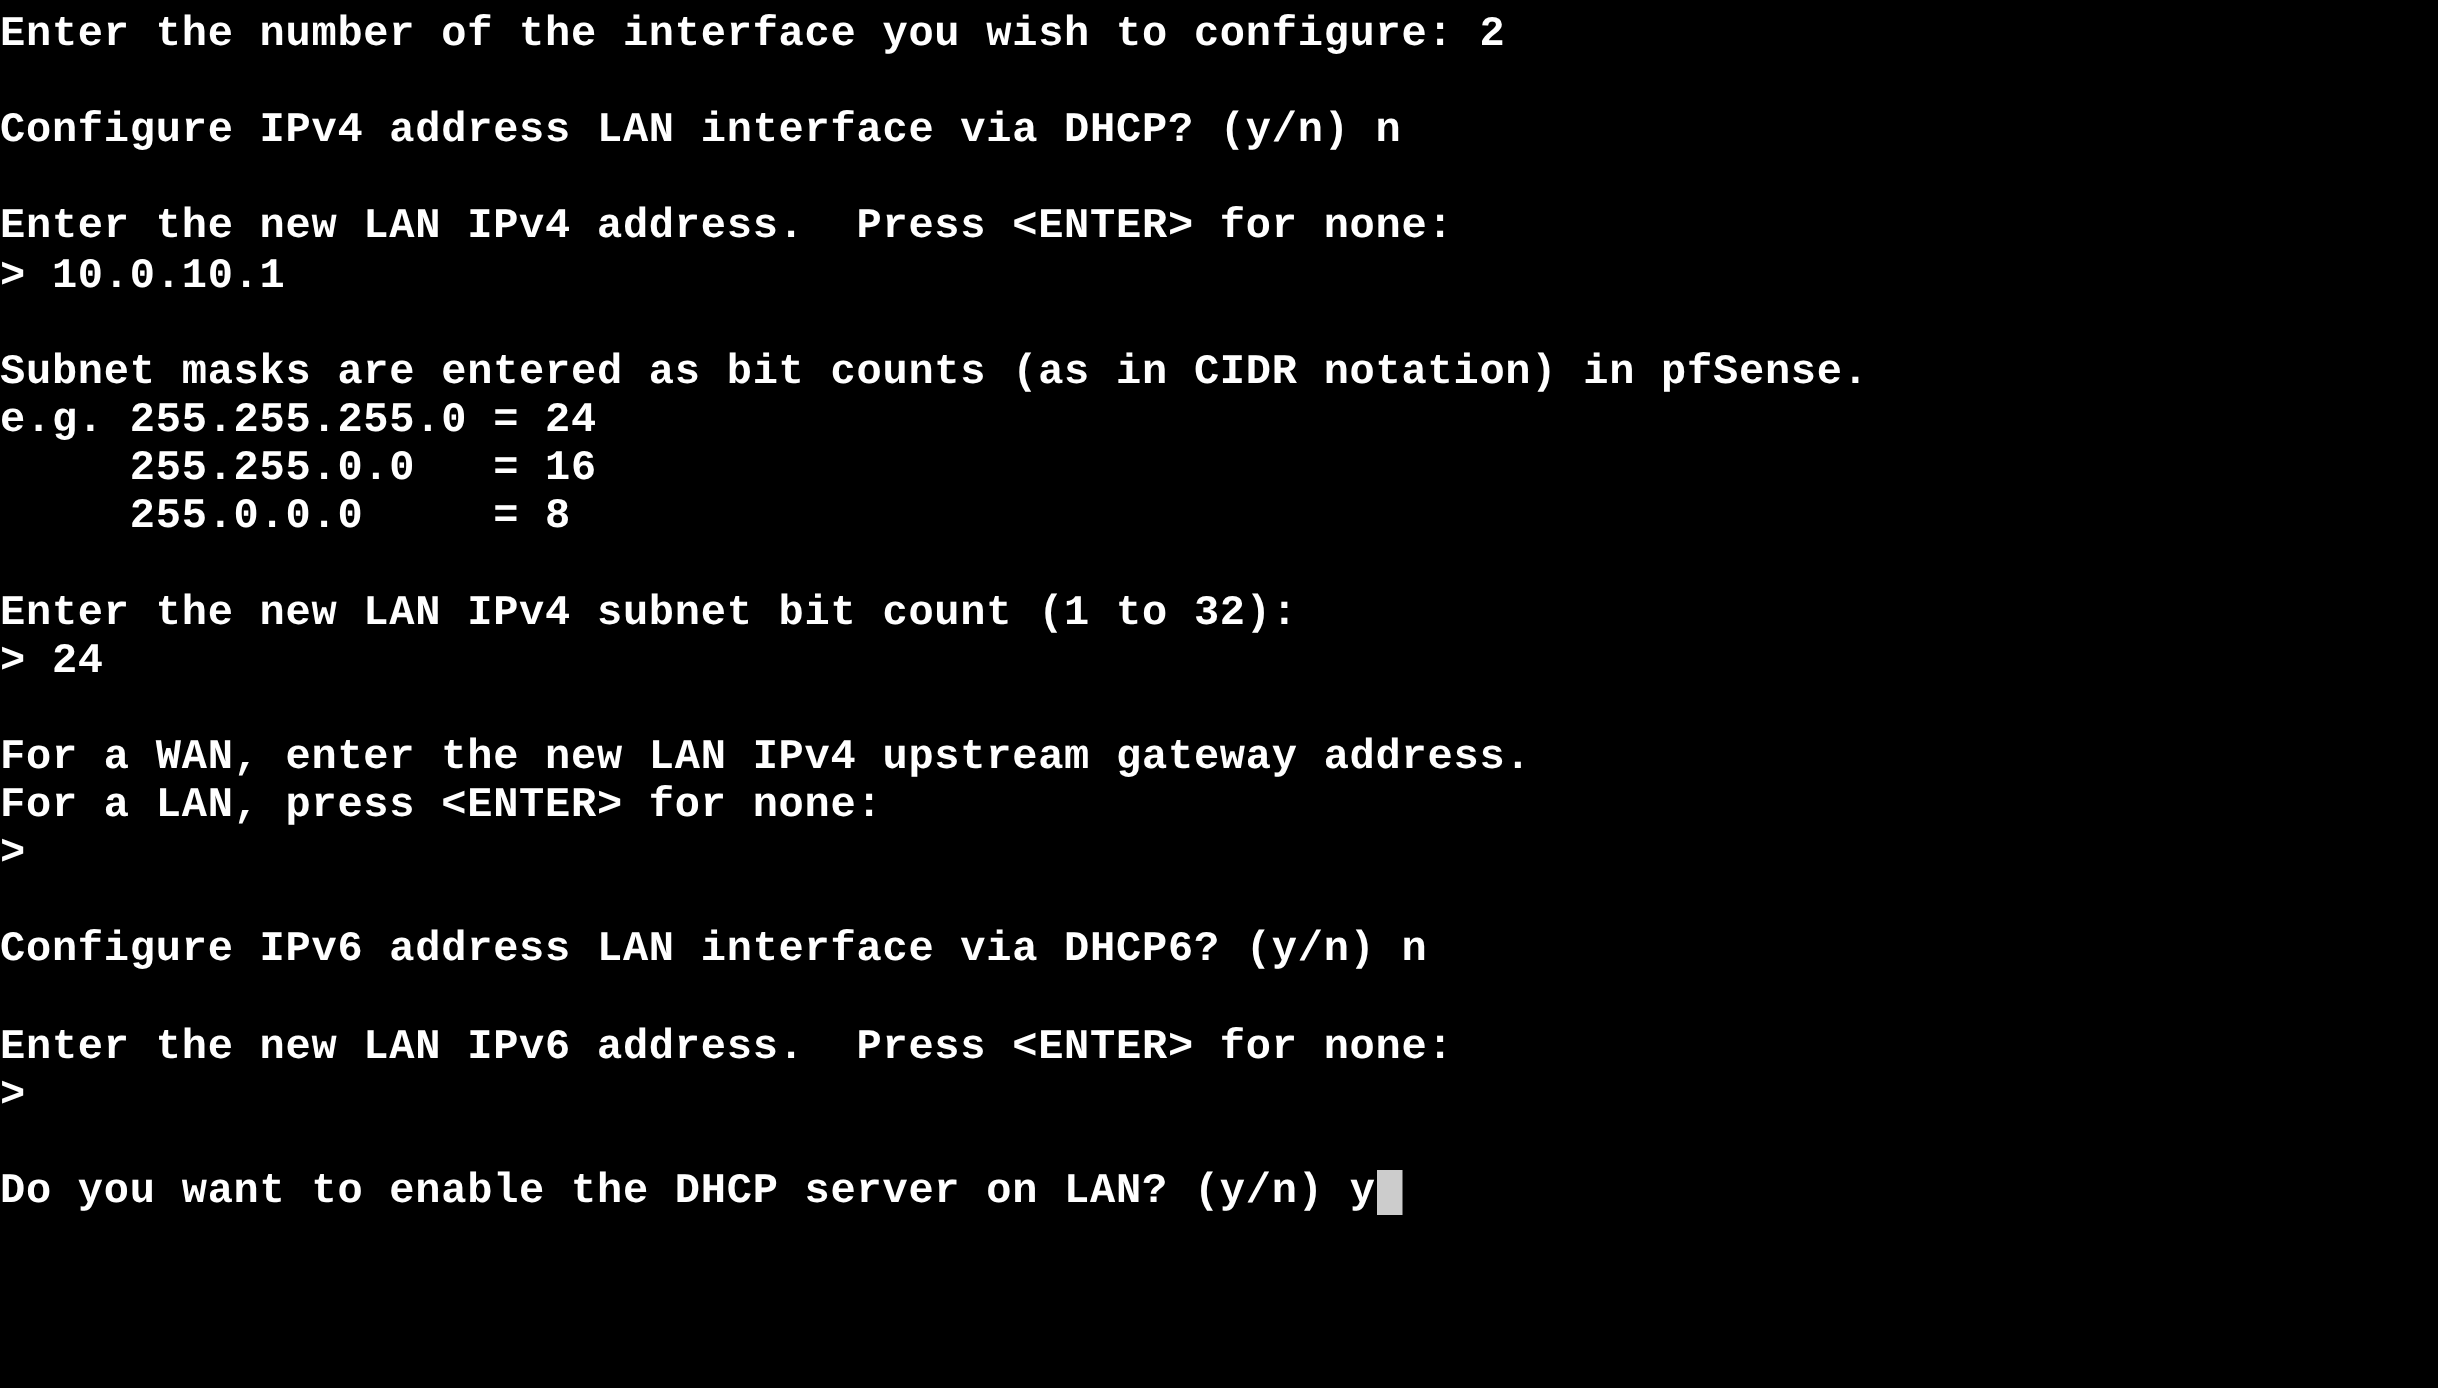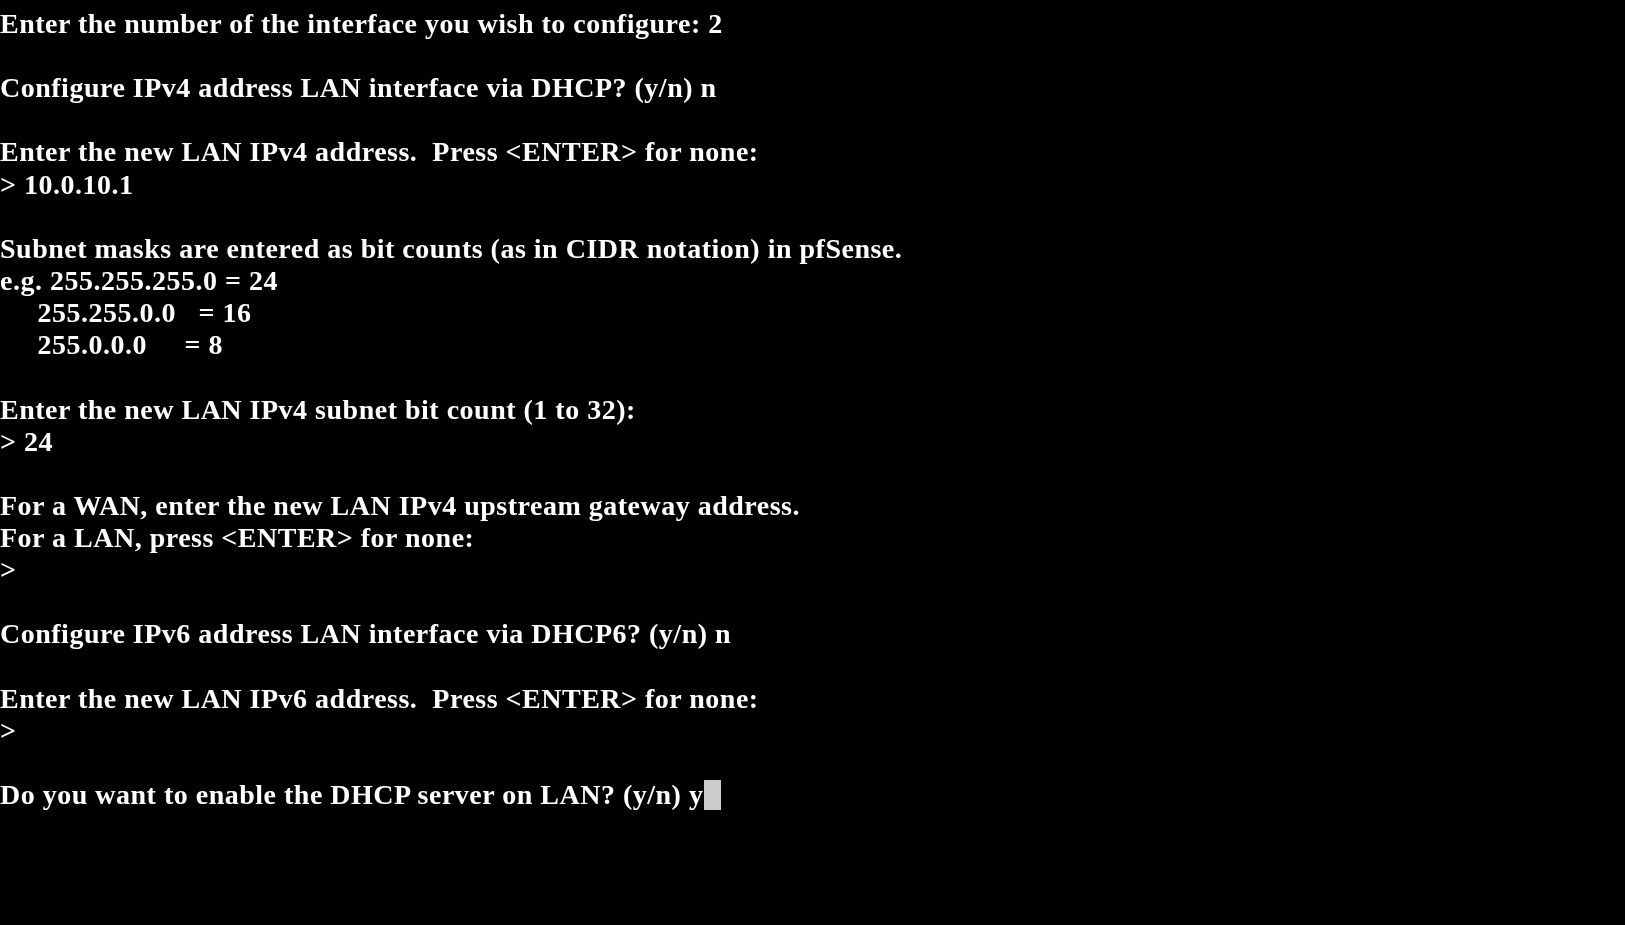--- a/index.html
+++ b/index.html
@@ -19,21 +19,20 @@
       height: 925px;
       overflow: hidden;
       font-weight: bold;
     }
     .terminal {
       white-space: pre;
     }
     .line {
       display: block;
       min-height: 32px;
-      font-family: Liberation Serif, serif;
     }
     .cursor {
       display: inline-block;
       width: 17px;
       height: 30px;
       background-color: #cccccc;
       vertical-align: text-bottom;
       margin-left: 1px;
     }
     .input-area {

